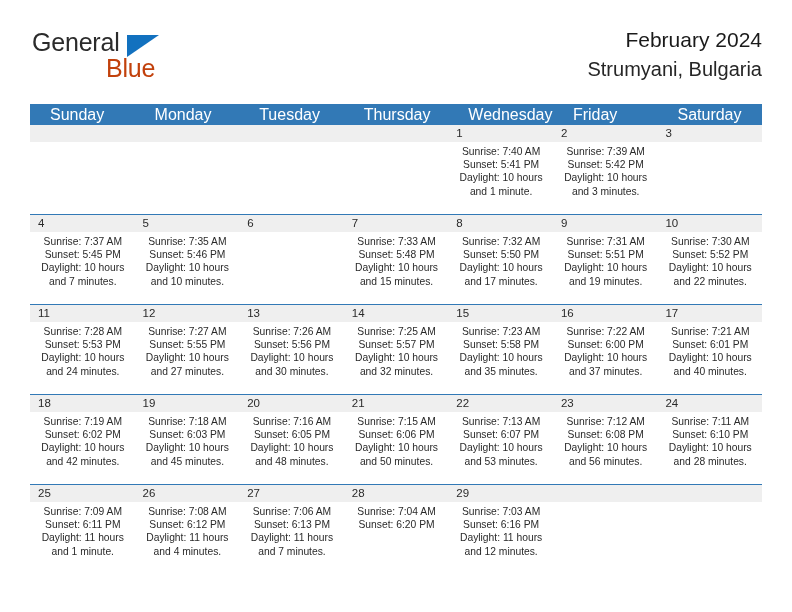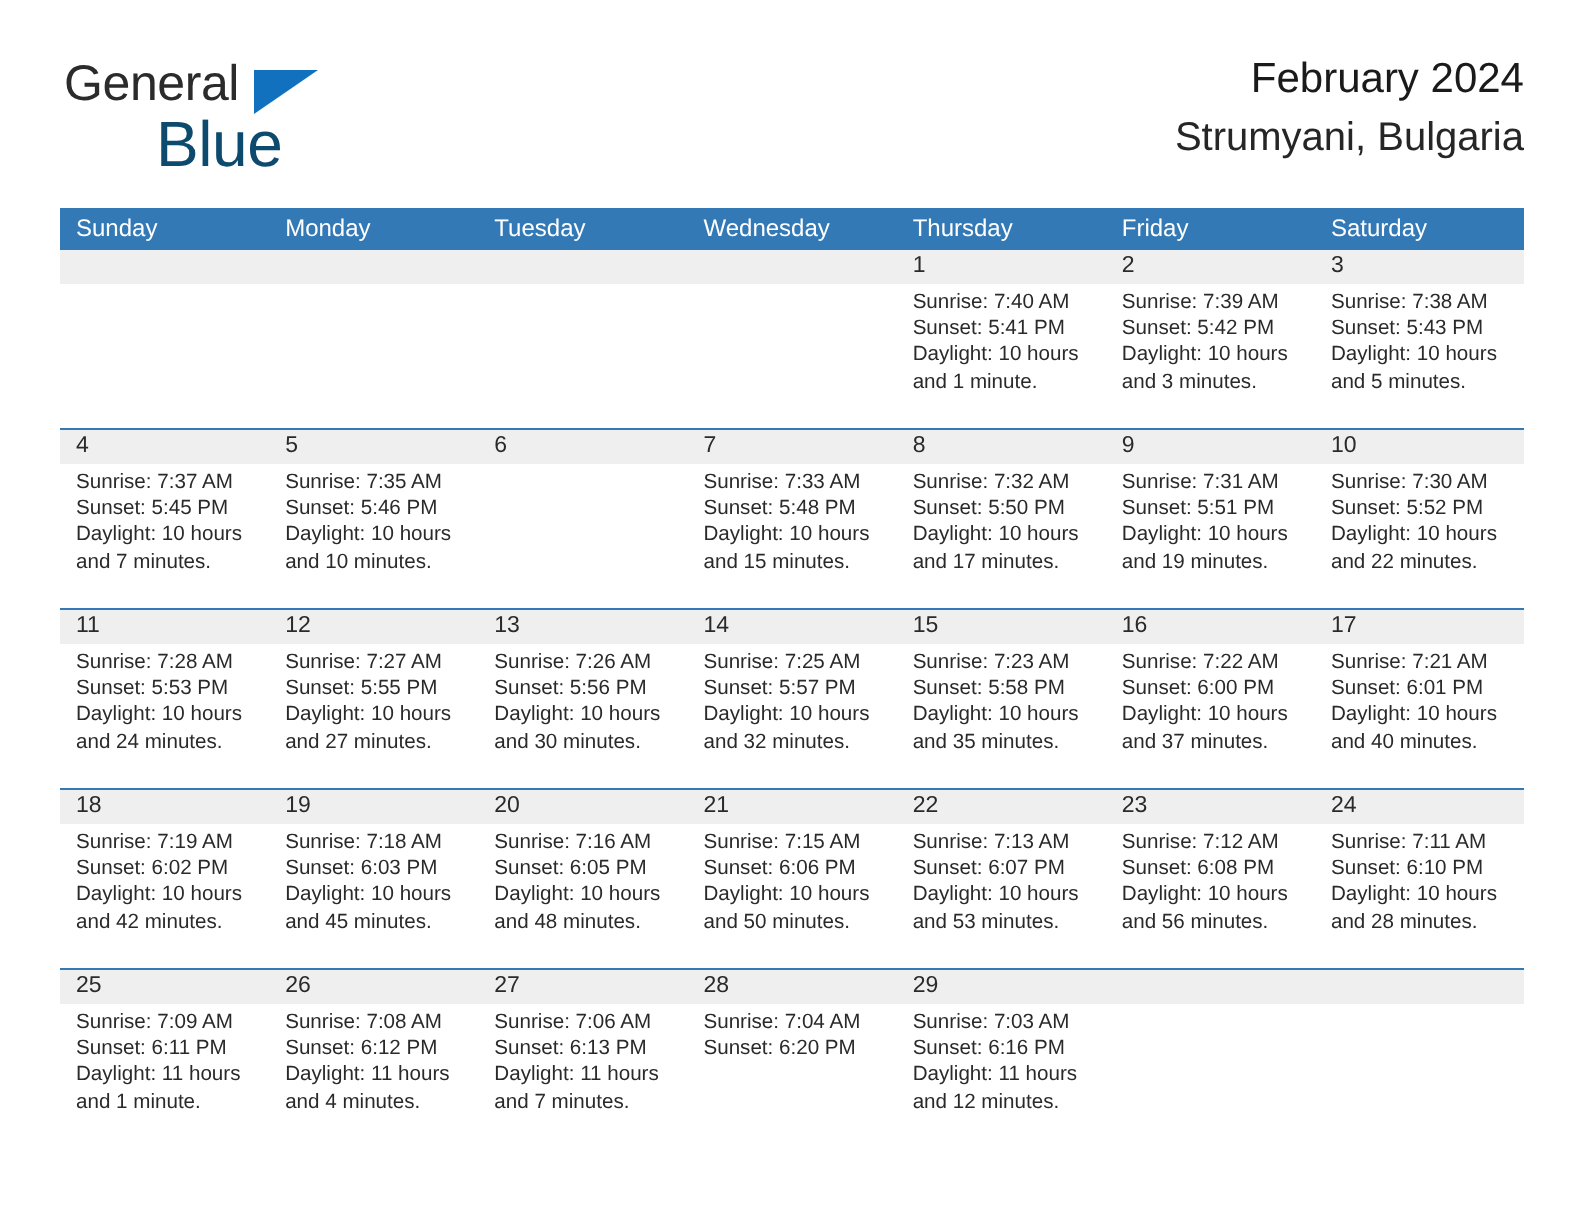--- a/index.html
+++ b/index.html
@@ -50,24 +50,24 @@
     position: absolute;
     left: 97px;
     top: 7px;
     width: 0;
     height: 0;
     border-left: 32px solid #1271bf;
     border-bottom: 22px solid transparent;
   }
   .brand-blue {
     position: absolute;
-    left: 48px;
+    left: 76px;
     top: 28px;
-    font-size: 32px;
-    color: #0c4a6e;
+    font-size: 25px;
+    color: #c2410c;
     line-height: 1;
     letter-spacing: -0.2px;
   }
   .title-block {
     position: absolute;
     right: 0;
     top: 0;
     text-align: right;
   }
   .cal-title {
@@ -93,23 +93,23 @@
   }
   .dow-row {
     display: flex;
     width: 100%;
     background: #3279b6;
     height: 21px;
   }
   .dow {
     flex: 1 1 0;
     color: #ffffff;
-    font-size: 12px;
+    font-size: 16px;
     line-height: 21px;
-    padding-left: 8px;
+    padding-left: 20px;
     white-space: nowrap;
     overflow: hidden;
   }
   .week {
     display: flex;
     width: 100%;
     border-top: 1.3px solid #3279b6;
   }
   .week:first-of-type { border-top: none; }
   .cell {
@@ -129,20 +129,21 @@
     padding-left: 8px;
     overflow: hidden;
   }
   .cell.empty .datestrip { background: #efefef; }
   .cell .info {
     flex: 1;
     padding: 3px 7px 0 8px;
     font-size: 10.3px;
     line-height: 13.2px;
     color: #2a2a2a;
+    text-align: center;
   }
   .info div { white-space: nowrap; }
   .info .daylight { white-space: normal; }
 </style>
 </head>
 <body>
 
 <div class="page">
 
   <div class="header">
@@ -158,22 +159,22 @@
       <div class="cal-subtitle">Strumyani, Bulgaria</div>
     </div>
 
   </div>
 
   <div class="calendar">
     <div class="dow-row" id="dow-row">
         <div class="dow">Sunday</div>
         <div class="dow">Monday</div>
         <div class="dow">Tuesday</div>
+        <div class="dow">Thursday</div>
         <div class="dow">Wednesday</div>
-        <div class="dow">Thursday</div>
         <div class="dow">Friday</div>
         <div class="dow">Saturday</div>
       </div>
     <div id="weeks-container">
         <div class="week">
           <div class="cell empty">
             <div class="datestrip"></div>
             <div class="info"></div>
           </div>
           <div class="cell empty">
@@ -199,25 +200,20 @@
           <div class="cell">
             <div class="datestrip">2</div>
             <div class="info">
               <div class="sunrise">Sunrise: 7:39 AM</div>
               <div class="sunset">Sunset: 5:42 PM</div>
               <div class="daylight">Daylight: 10 hours and 3 minutes.</div>
             </div>
           </div>
           <div class="cell">
             <div class="datestrip">3</div>
-            <div class="info">
-              <div class="sunrise">Sunrise: 7:38 AM</div>
-              <div class="sunset">Sunset: 5:43 PM</div>
-              <div class="daylight">Daylight: 10 hours and 5 minutes.</div>
-            </div>
           </div>
         </div>
         <div class="week">
           <div class="cell">
             <div class="datestrip">4</div>
             <div class="info">
               <div class="sunrise">Sunrise: 7:37 AM</div>
               <div class="sunset">Sunset: 5:45 PM</div>
               <div class="daylight">Daylight: 10 hours and 7 minutes.</div>
             </div>

